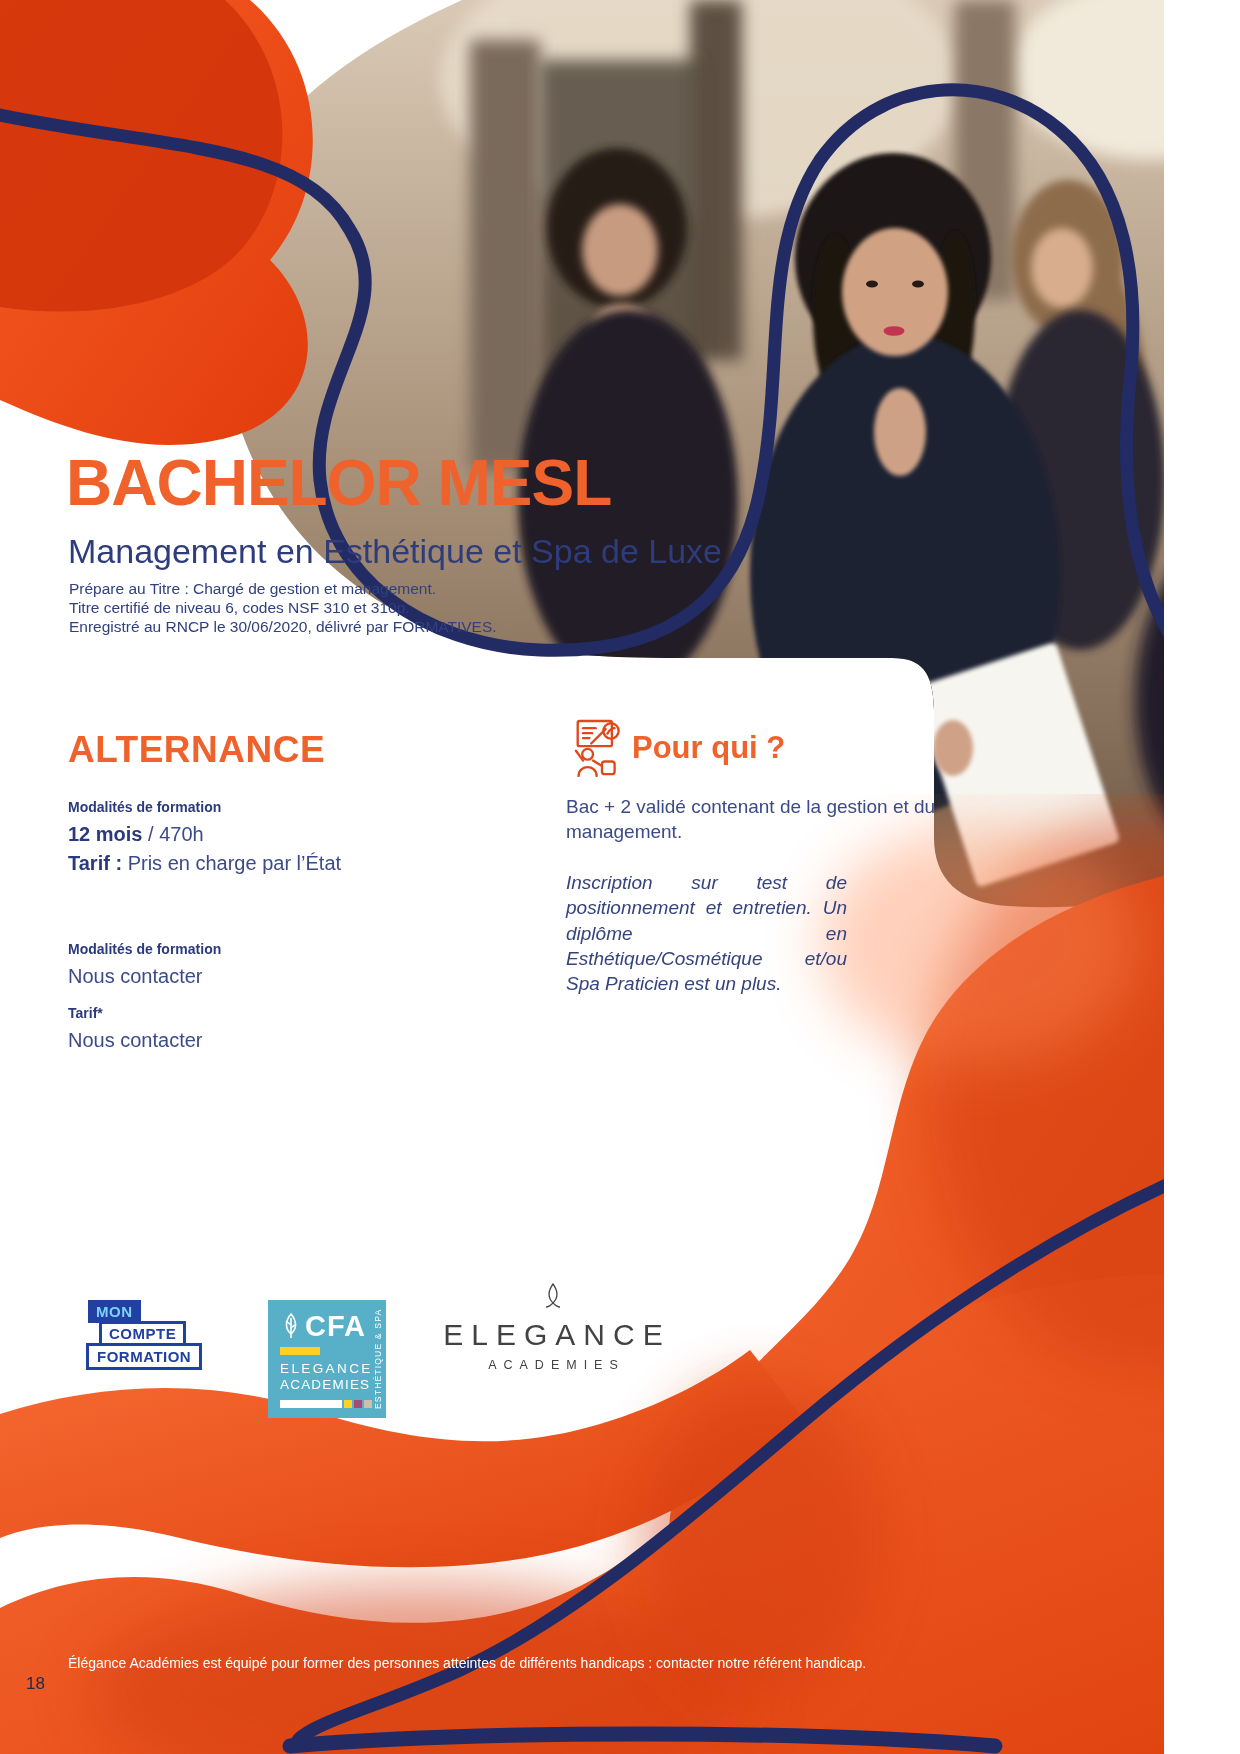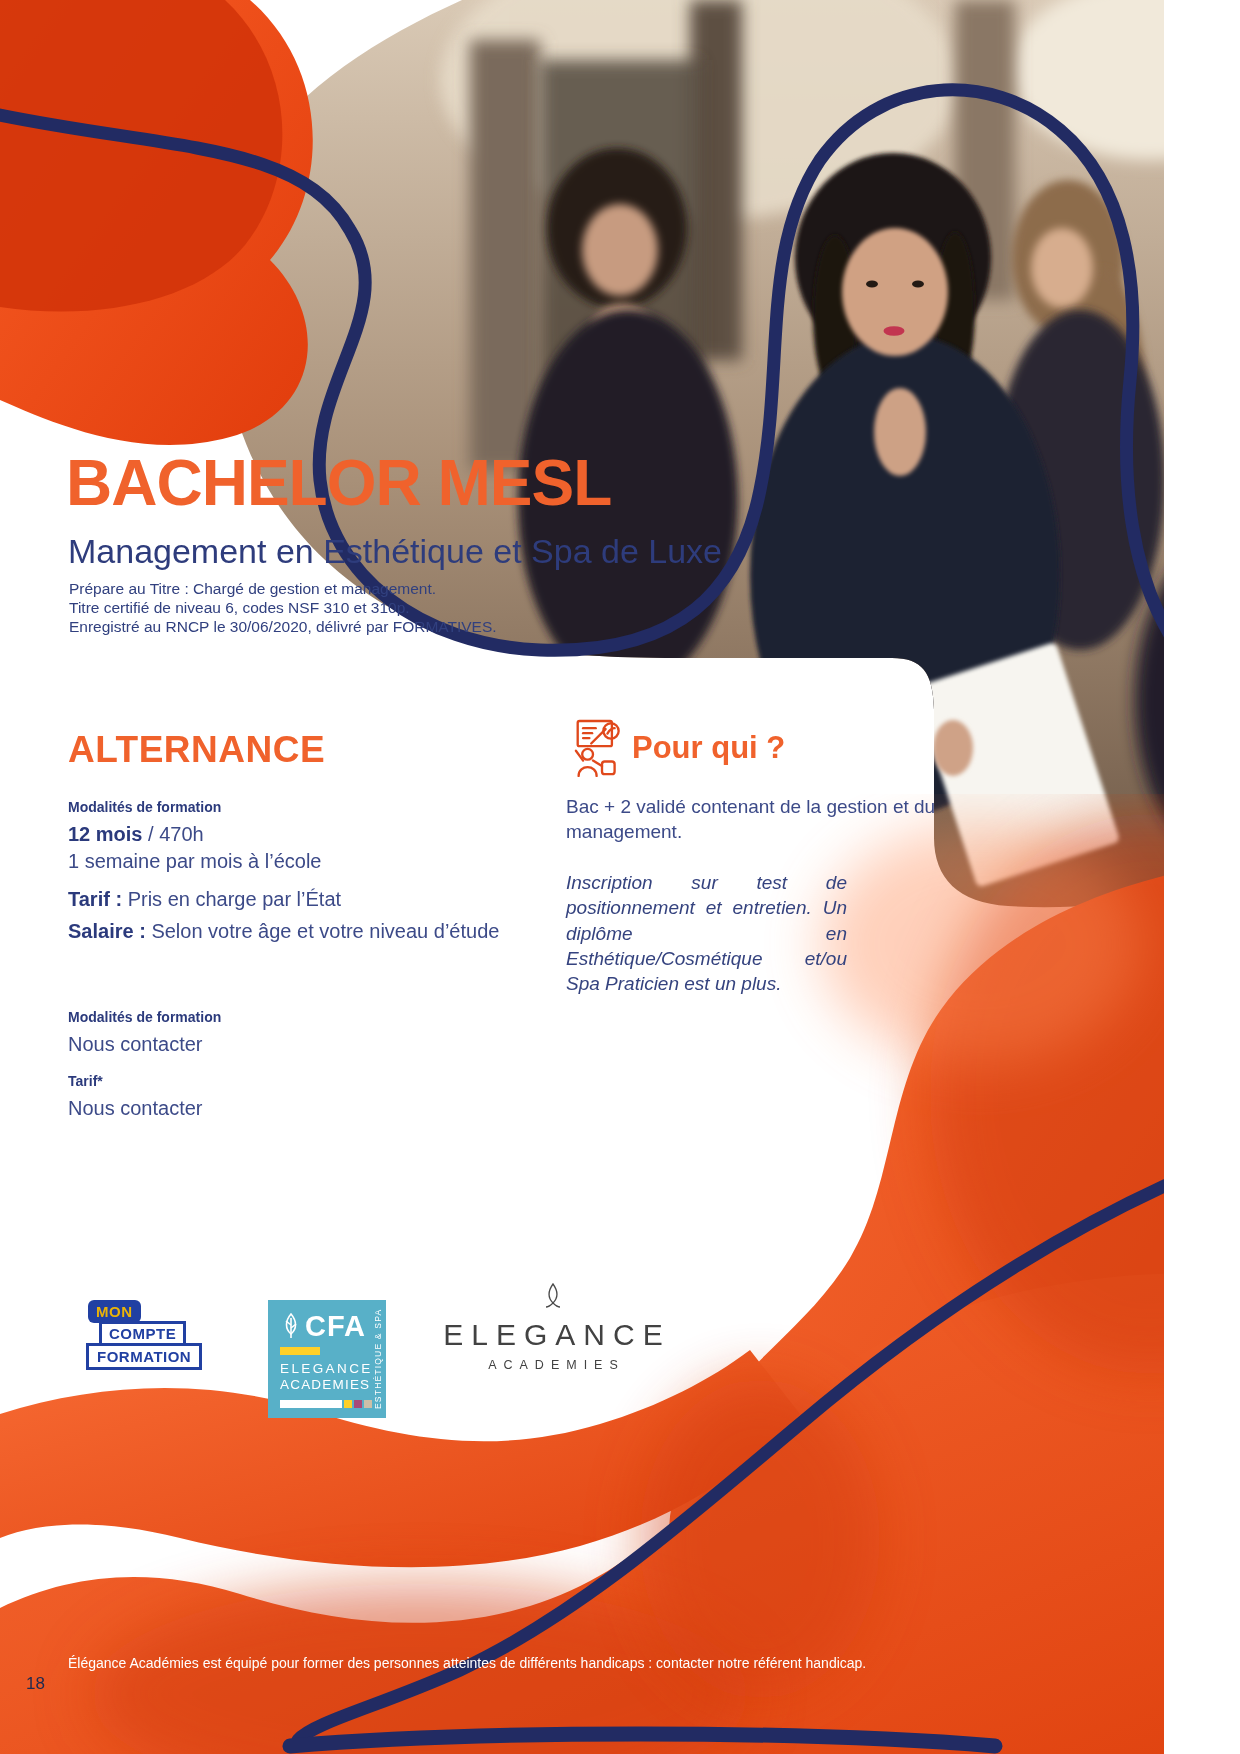--- a/index.html
+++ b/index.html
@@ -41,21 +41,21 @@
   .pq-head{display:flex;align-items:center;gap:12px;height:64px;margin-bottom:14px;}
   .pq-head .pq-title{font-size:31px;font-weight:bold;color:#f0622c;}
   .rightcol p{margin:0;font-size:19px;line-height:25.4px;}
   .rightcol .p1{margin-bottom:25px;}
   .rightcol .p2{text-align:justify;margin-bottom:26px;}
   .rightcol .p3{font-style:italic;width:281px;text-align:justify;color:#35437f;}
 
   
   .mcf{position:absolute;left:86px;top:1300px;display:flex;flex-direction:column;align-items:flex-start;}
   .mcf-box{display:inline-block;font-weight:bold;font-size:15px;letter-spacing:.5px;white-space:nowrap;}
-  .mcf-mon{background:#2140a2;color:#eab308;padding:3px 8px;margin-left:2px;border-radius:6px;}
+  .mcf-mon{background:#2140a2;color:#7dd3fc;padding:3px 8px;margin-left:2px;}
   .mcf-compte{background:#fff;color:#2140a2;border:3px solid #2140a2;padding:1px 7px;margin-left:13px;margin-top:-2px;}
   .mcf-formation{background:#fff;color:#2140a2;border:3px solid #2140a2;padding:2px 8px;margin-top:-3px;}
 
   .cfa{position:absolute;left:268px;top:1280px;width:118px;height:118px;background:#58b0c8;box-sizing:border-box;padding:11px 0 0 12px;color:#fff;margin-top:20px;}
   .cfa-top{display:flex;align-items:center;gap:3px;}
   .cfa-acro{font-size:29px;font-weight:bold;letter-spacing:1px;line-height:30px;}
   .cfa-bar{width:40px;height:8px;background:#ffd028;margin:6px 0 6px 0;}
   .cfa-l1{font-size:13.5px;letter-spacing:2.4px;line-height:16px;}
   .cfa-l2{font-size:13.5px;letter-spacing:1.2px;line-height:16px;}
   .cfa-bottom{display:flex;align-items:center;gap:2px;margin-top:7px;}
@@ -195,23 +195,21 @@
   <div class="content certs">
     <div>Prépare au Titre : Chargé de gestion et management.</div>
     <div>Titre certifié de niveau 6, codes NSF 310 et 310p.</div>
     <div>Enregistré au RNCP le 30/06/2020, délivré par FORMATIVES.</div>
   </div>
 
   <div class="content leftcol">
     <div class="h-orange">ALTERNANCE</div>
     <div class="lbl">Modalités de formation</div>
     <div class="val"><b style="color:#2b3a7c">12 mois</b><span> / 470h</span></div>
-    <div class="val mb9">1 semaine par mois à l’école</div>
     <div class="inline-line mb2"><b>Tarif :</b><span> Pris en charge par l’État</span></div>
-    <div class="inline-line"><b>Salaire :</b><span> Selon votre âge et votre niveau d’étude</span></div>
 
     <div class="vae-block">
       <div class="lbl">Modalités de formation</div>
       <div class="val mb10">Nous contacter</div>
       <div class="lbl">Tarif*</div>
       <div class="val">Nous contacter</div>
     </div>
   </div>
 
   <div class="content rightcol">

